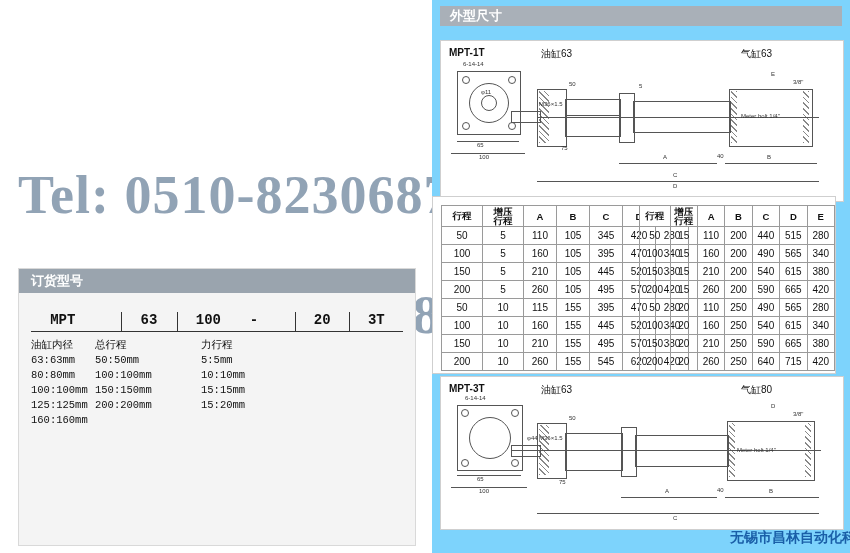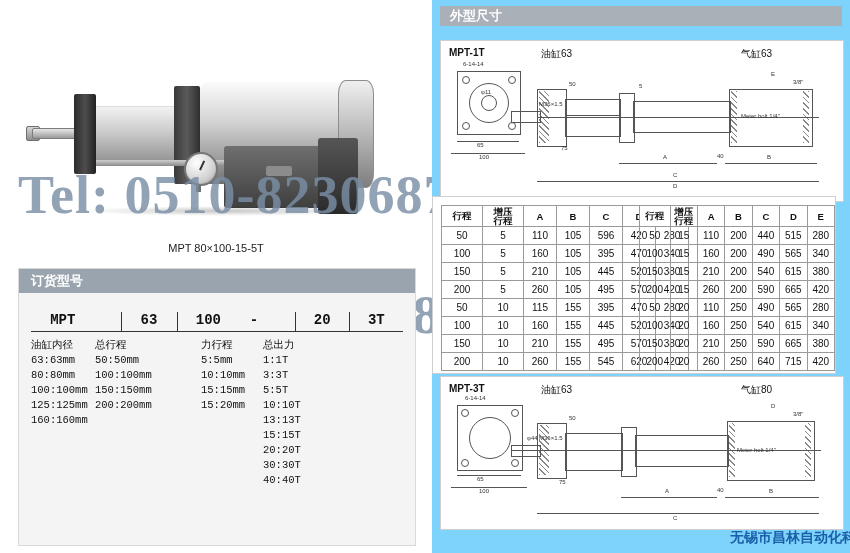--- a/index.html
+++ b/index.html
@@ -87,39 +87,20 @@
 
   .footer-cn{position:absolute;right:8px;bottom:6px;font-size:14px;color:#1a5fa8;font-weight:bold;}
 </style>
 </head>
 <body>
 
 <div class="page">
 
   <div class="left">
 
-    <div class="photo-box">
-      <div class="photo-canvas">
-        <div class="cyl-rod-tip"></div>
-        <div class="cyl-rod"></div>
-        <div class="cyl-flange"></div>
-        <div class="cyl-tube"></div>
-        <div class="cyl-mid"></div>
-        <div class="cyl-big"></div>
-        <div class="cyl-big-end"></div>
-        <div class="cyl-rails"></div>
-        <div class="cyl-block"></div>
-        <div class="cyl-block2"></div>
-        <div class="cyl-port"></div>
-        <div class="gauge-stem"></div>
-        <div class="gauge"></div>
-        <div class="shadow"></div>
-      </div>
-      <div class="photo-caption">MPT 80×100-15-5T</div>
-    </div>
 
     <div class="wm wm1">Tel: 0510-82306871</div>
     <div class="wm wm2">Fax: 0510-82306887</div>
 
     <div class="order">
       <div class="order-title">订货型号</div>
       <div class="order-inner">
 
         <div class="code-row">
           <div class="code-cell c1">MPT</div>
@@ -147,32 +128,20 @@
             <div>200:200mm</div>
           </div>
           <div class="desc-cell c4"></div>
           <div class="desc-cell c5">
             <div>力行程</div>
             <div>5:5mm</div>
             <div>10:10mm</div>
             <div>15:15mm</div>
             <div>15:20mm</div>
           </div>
-          <div class="desc-cell c6">
-            <div>总出力</div>
-            <div>1:1T</div>
-            <div>3:3T</div>
-            <div>5:5T</div>
-            <div>10:10T</div>
-            <div>13:13T</div>
-            <div>15:15T</div>
-            <div>20:20T</div>
-            <div>30:30T</div>
-            <div>40:40T</div>
-          </div>
         </div>
 
       </div>
     </div>
   </div>
 
   <div class="right">
     <div class="r-title">外型尺寸</div>
 
     <div class="panel p1">
@@ -243,21 +212,21 @@
               <th style="width:26px;">D</th>
               <th style="width:26px;">E</th>
             </tr>
           </thead>
           <tbody>
             <tr>
               <td>50</td>
               <td>5</td>
               <td>110</td>
               <td>105</td>
-              <td>596</td>
+              <td>345</td>
               <td>420</td>
               <td>280</td>
             </tr>
             <tr>
               <td>100</td>
               <td>5</td>
               <td>160</td>
               <td>105</td>
               <td>395</td>
               <td>470</td>

